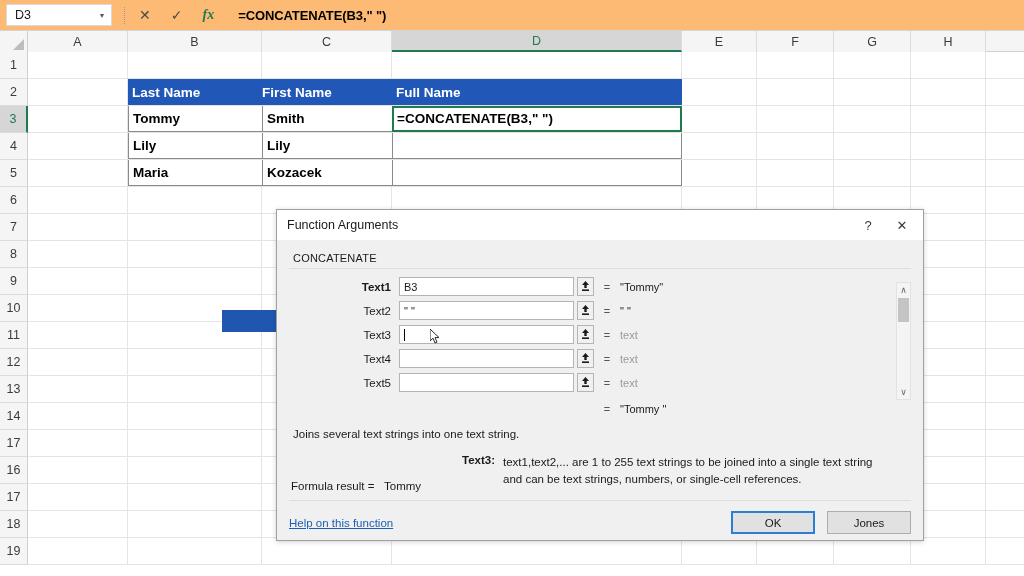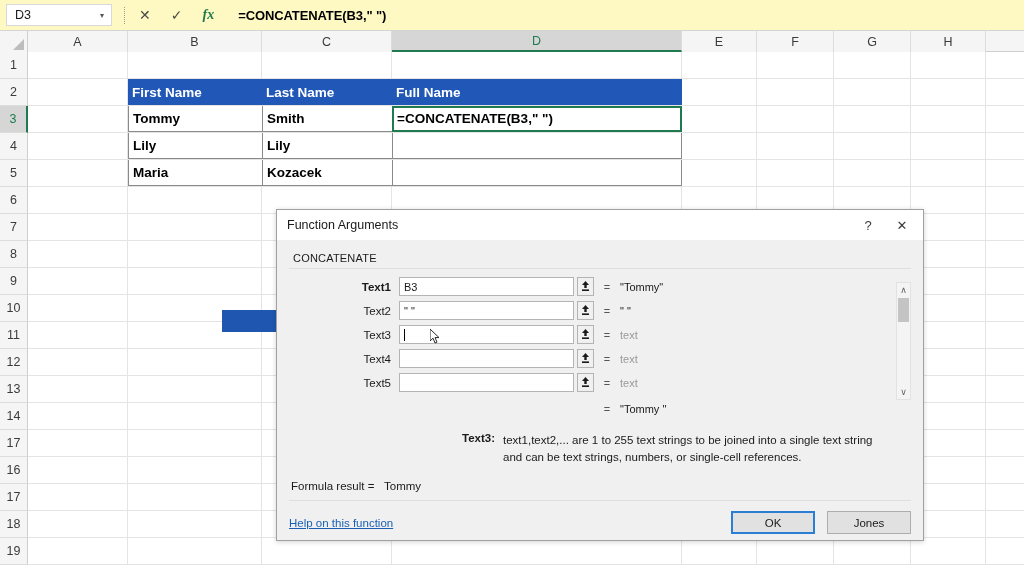--- a/index.html
+++ b/index.html
@@ -6,21 +6,21 @@
   html, body {
     width: 1024px; height: 576px;
     font-family: "Liberation Sans", sans-serif;
     background: #ffffff; overflow: hidden;
   }
   #app { position: relative; width: 1024px; height: 576px; }
 
   
   .formula-bar {
     position: absolute; left: 0; top: 0; width: 1024px; height: 31px;
-    background: #fef9c3; display: flex; align-items: center;
+    background: #fdba74; display: flex; align-items: center;
     border-bottom: 1px solid #d4d4d4;
   }
   .name-box {
     width: 106px; height: 22px; margin-left: 6px;
     border: 1px solid #d9d9d9; background: #fff;
     display: flex; align-items: center; position: relative;
     font-size: 12.5px; color: #1a1a1a; padding-left: 8px;
   }
   .name-box .nb-caret {
     position: absolute; right: 7px; top: 50%; transform: translateY(-50%);
@@ -235,22 +235,22 @@
           <div class="grid-cell" style="width: 134px;"></div>
           <div class="grid-cell" style="width: 130px;"></div>
           <div class="grid-cell" style="width: 290px;"></div>
           <div class="grid-cell" style="width: 75px;"></div>
           <div class="grid-cell" style="width: 77px;"></div>
           <div class="grid-cell" style="width: 77px;"></div>
           <div class="grid-cell" style="width: 75px;"></div>
         </div>
         <div class="grid-row" style="height: 27px;">
           <div class="grid-cell" style="width: 100px;"></div>
+          <div class="grid-cell tbl-header" style="width: 130px;">Last Name</div>
           <div class="grid-cell tbl-header" style="width: 134px;">First Name</div>
-          <div class="grid-cell tbl-header" style="width: 130px;">Last Name</div>
           <div class="grid-cell tbl-header" style="width: 290px;">Full Name</div>
           <div class="grid-cell" style="width: 75px;"></div>
           <div class="grid-cell" style="width: 77px;"></div>
           <div class="grid-cell" style="width: 77px;"></div>
           <div class="grid-cell" style="width: 75px;"></div>
         </div>
         <div class="grid-row" style="height: 27px;">
           <div class="grid-cell" style="width: 100px;"></div>
           <div class="grid-cell tbl-cell first" style="width: 134px;">Tommy</div>
           <div class="grid-cell tbl-cell" style="width: 130px;">Smith</div>
@@ -524,20 +524,21 @@
         <div class="sc-btn down">∨</div>
       </div>
 
       <div class="total-row">
         <div class="total-spacer"></div>
         <div class="total-pad"></div>
         <div class="arg-eq">=</div>
         <div class="arg-val">"Tommy "</div>
       </div>
 
+      <div class="fn-desc">Joins several text strings into one text string.</div>
 
       <div class="arg-help">
         <div class="arg-help-label">Text3:</div>
         <div class="arg-help-text">text1,text2,... are 1 to 255 text strings to be joined into a single text string and can be text strings, numbers, or single-cell references.</div>
       </div>
 
       <div class="dlg-footer">
         <div class="result-line">
           <span>Formula result  =</span>
           &nbsp;&nbsp;<span>Tommy</span>

